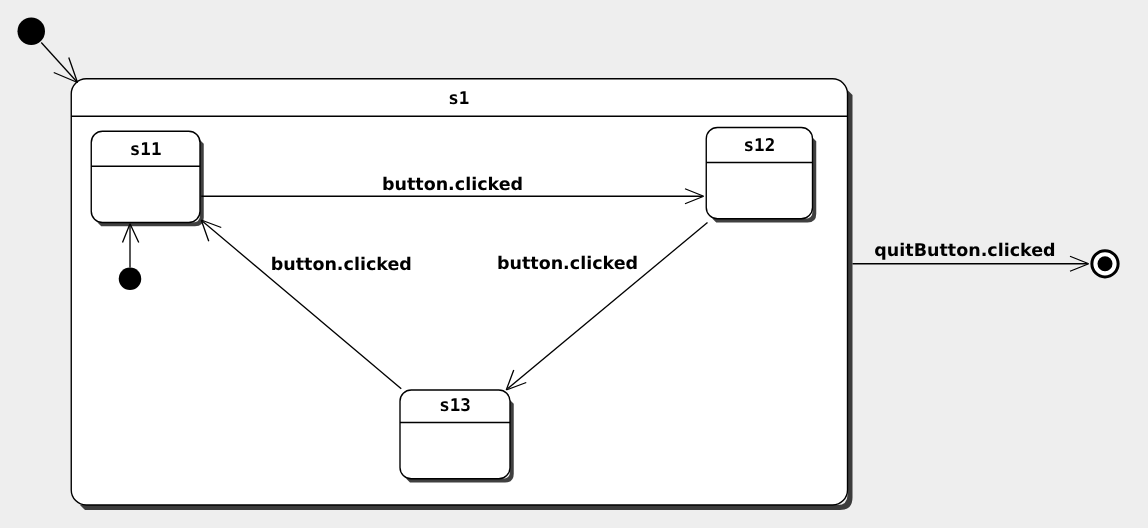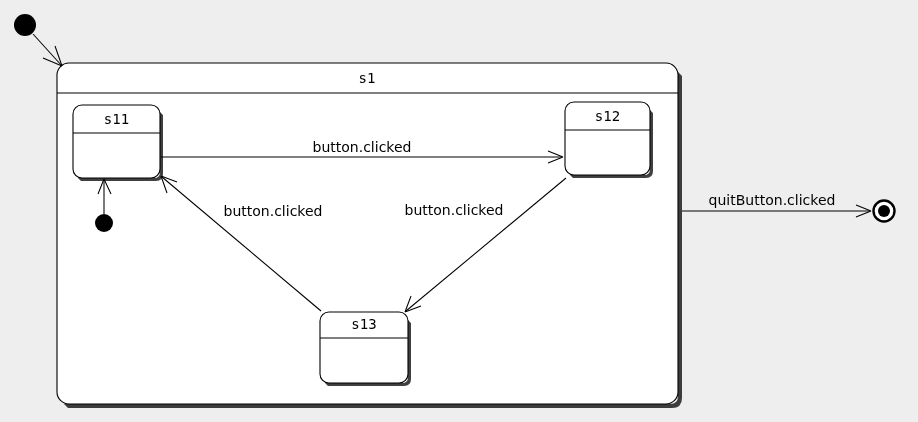--- a/index.html
+++ b/index.html
@@ -14,20 +14,21 @@
     position: relative;
     overflow: hidden;
     font-family: "DejaVu Sans", sans-serif;
   }
   #diagram-root {
     position: absolute;
     left: 0;
     top: 0;
     width: 918px;
     height: 404px;
+    font-weight: bold;
   }
   svg#state-diagram {
     display: block;
     width: 918px;
     height: 422px;
     background: #eeeeee;
   }
   .state-box-rect {
     fill: #ffffff;
     stroke: #000000;

